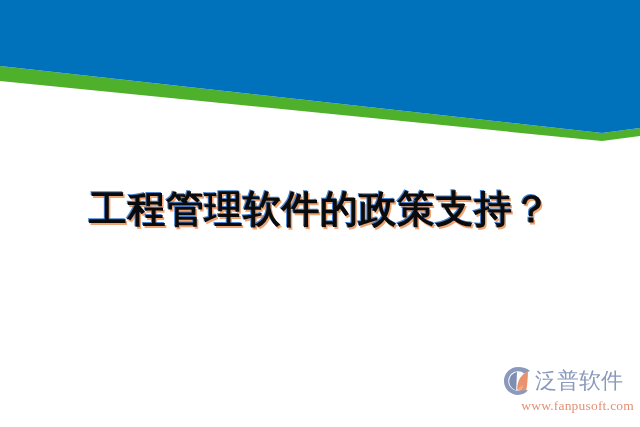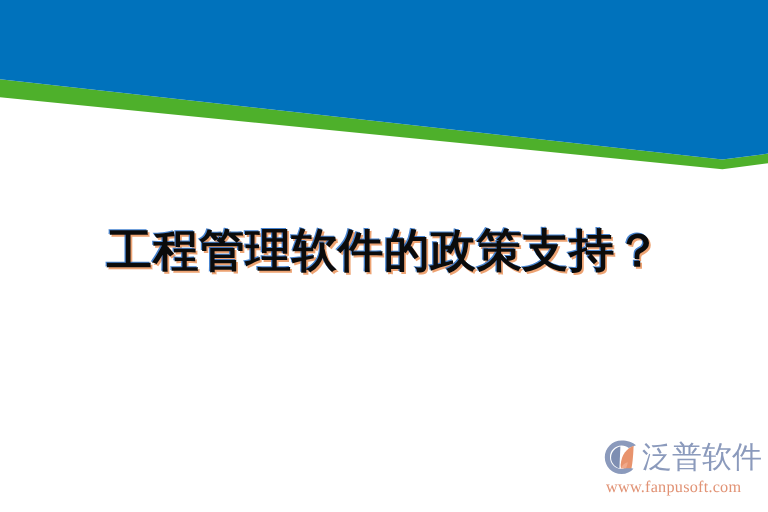--- a/index.html
+++ b/index.html
@@ -72,34 +72,34 @@
     height: 34px;
   }
   .logo-mark {
     width: 32px;
     height: 32px;
     flex: 0 0 32px;
     display: block;
   }
   .logo-wordmark {
     font-family: "DejaVu Sans", "Liberation Sans", sans-serif;
-    font-size: 25px;
+    font-size: 22px;
     line-height: 30px;
     font-weight: normal;
     color: #8b9abc;
     letter-spacing: 0px;
     white-space: nowrap;
     margin-left: 1px;
   }
   .logo-url {
     position: absolute;
     left: 3px;
     top: 33px;
     width: 129px;
-    text-align: left;
+    text-align: right;
     font-family: "Liberation Serif", "DejaVu Serif", serif;
     font-size: 13.5px;
     line-height: 17px;
     color: #e19274;
     letter-spacing: 0.2px;
     white-space: nowrap;
   }
 </style>
 </head>
 <body>

